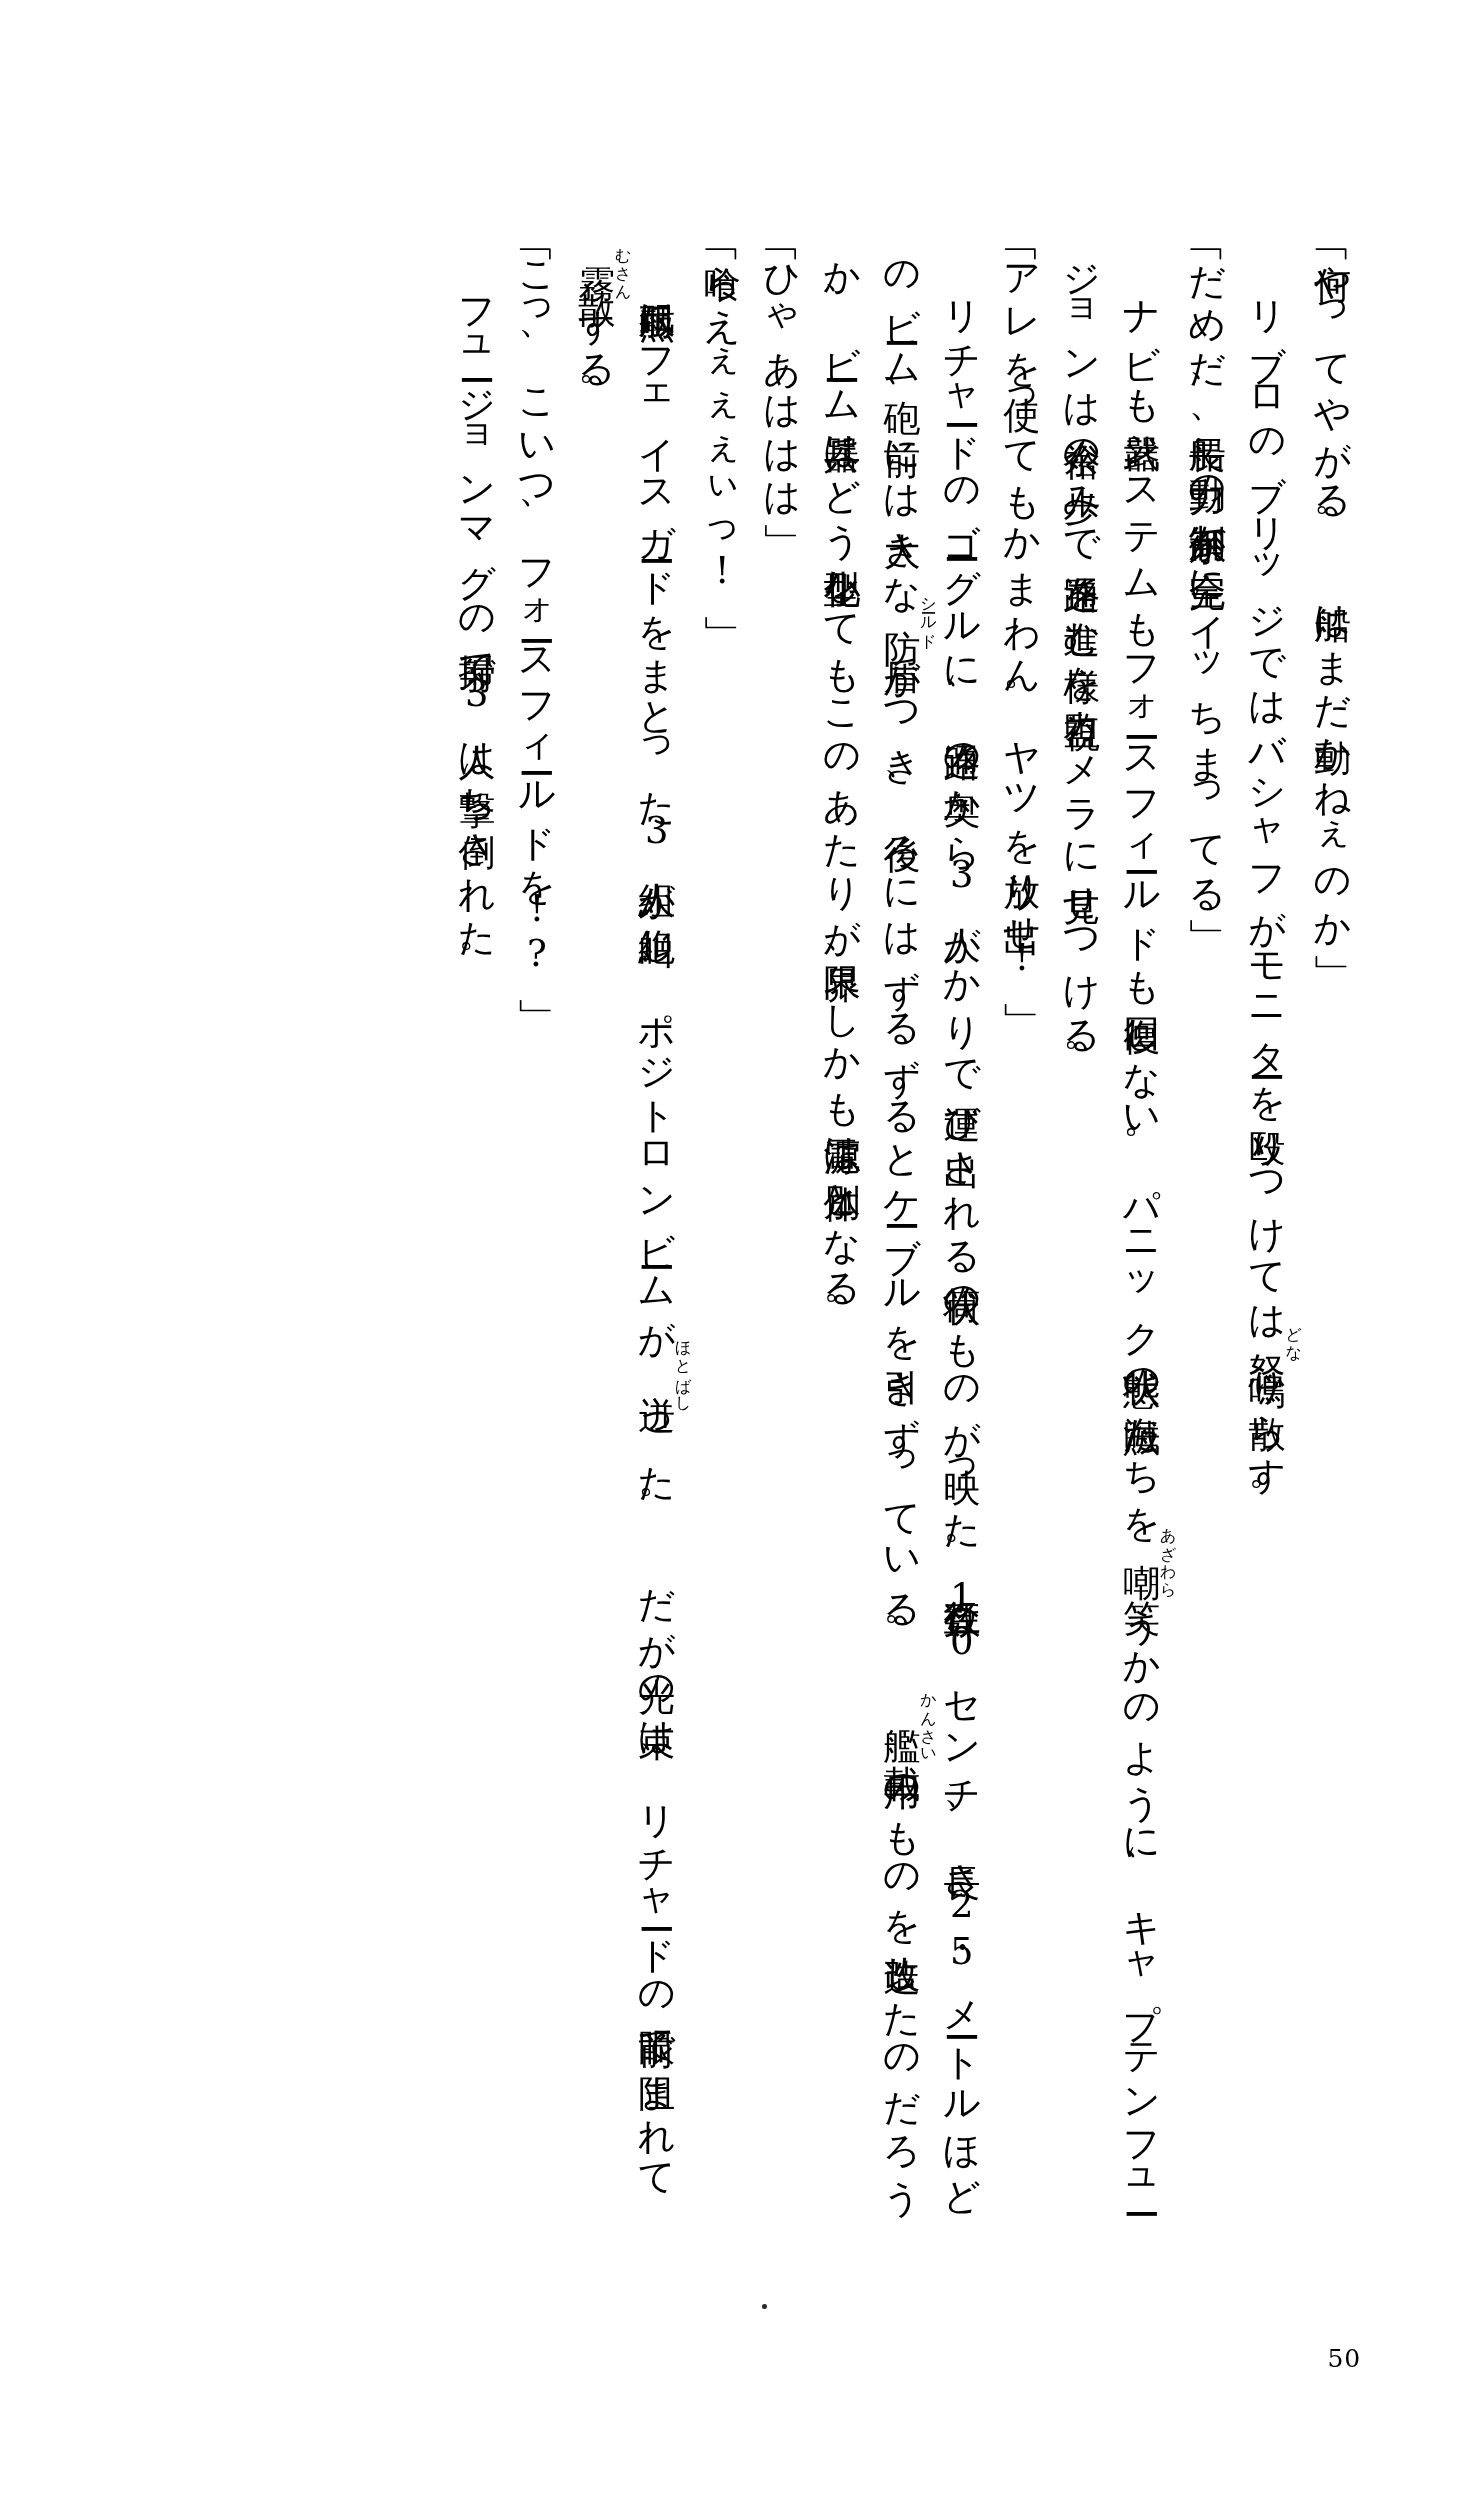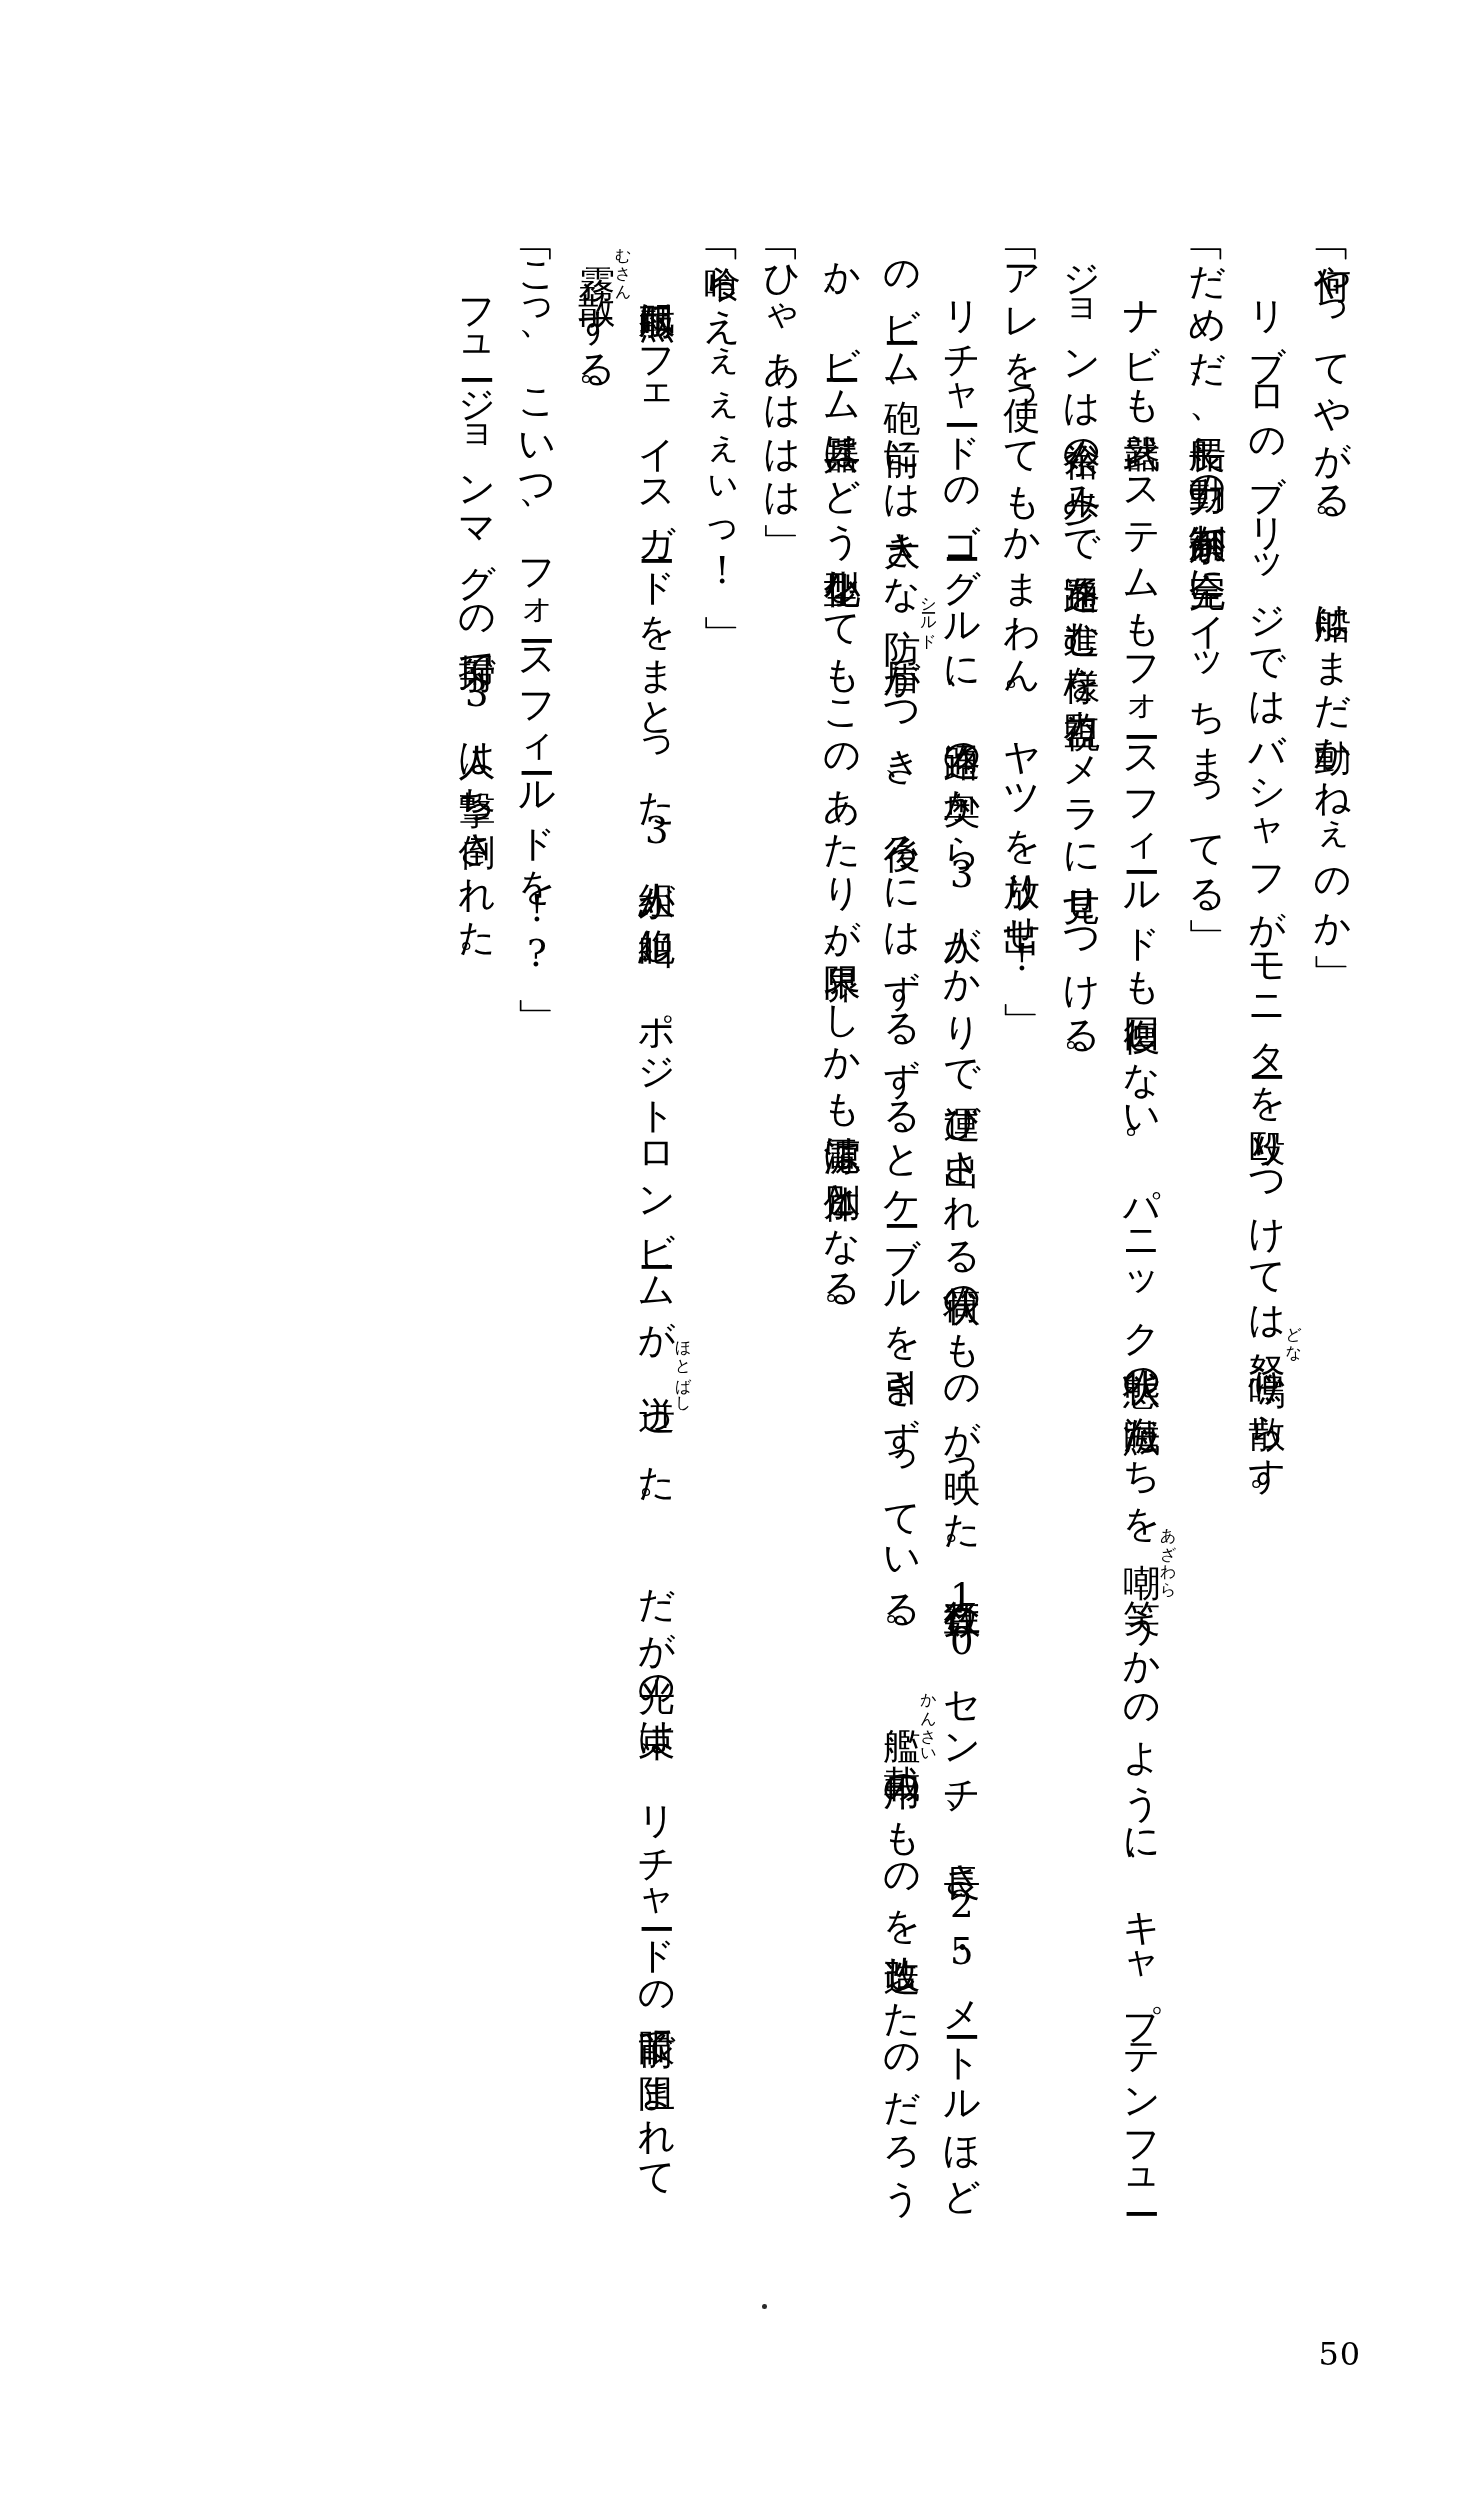--- a/index.html
+++ b/index.html
@@ -61,21 +61,21 @@
     font-size: 16px;
     letter-spacing: 0px;
     font-family: "DejaVu Serif", "Liberation Serif", serif;
   }
 
   
   .page-number {
     position: absolute;
     right: 111px;
     bottom: 139px;
-    font-size: 32px;
+    font-size: 25px;
     font-family: "DejaVu Serif", "Liberation Serif", serif;
     letter-spacing: 0.9px;
   }
 
   
   .dot-mark {
     position: absolute;
     left: 762px;
     bottom: 203px;
     width: 4.6px;

